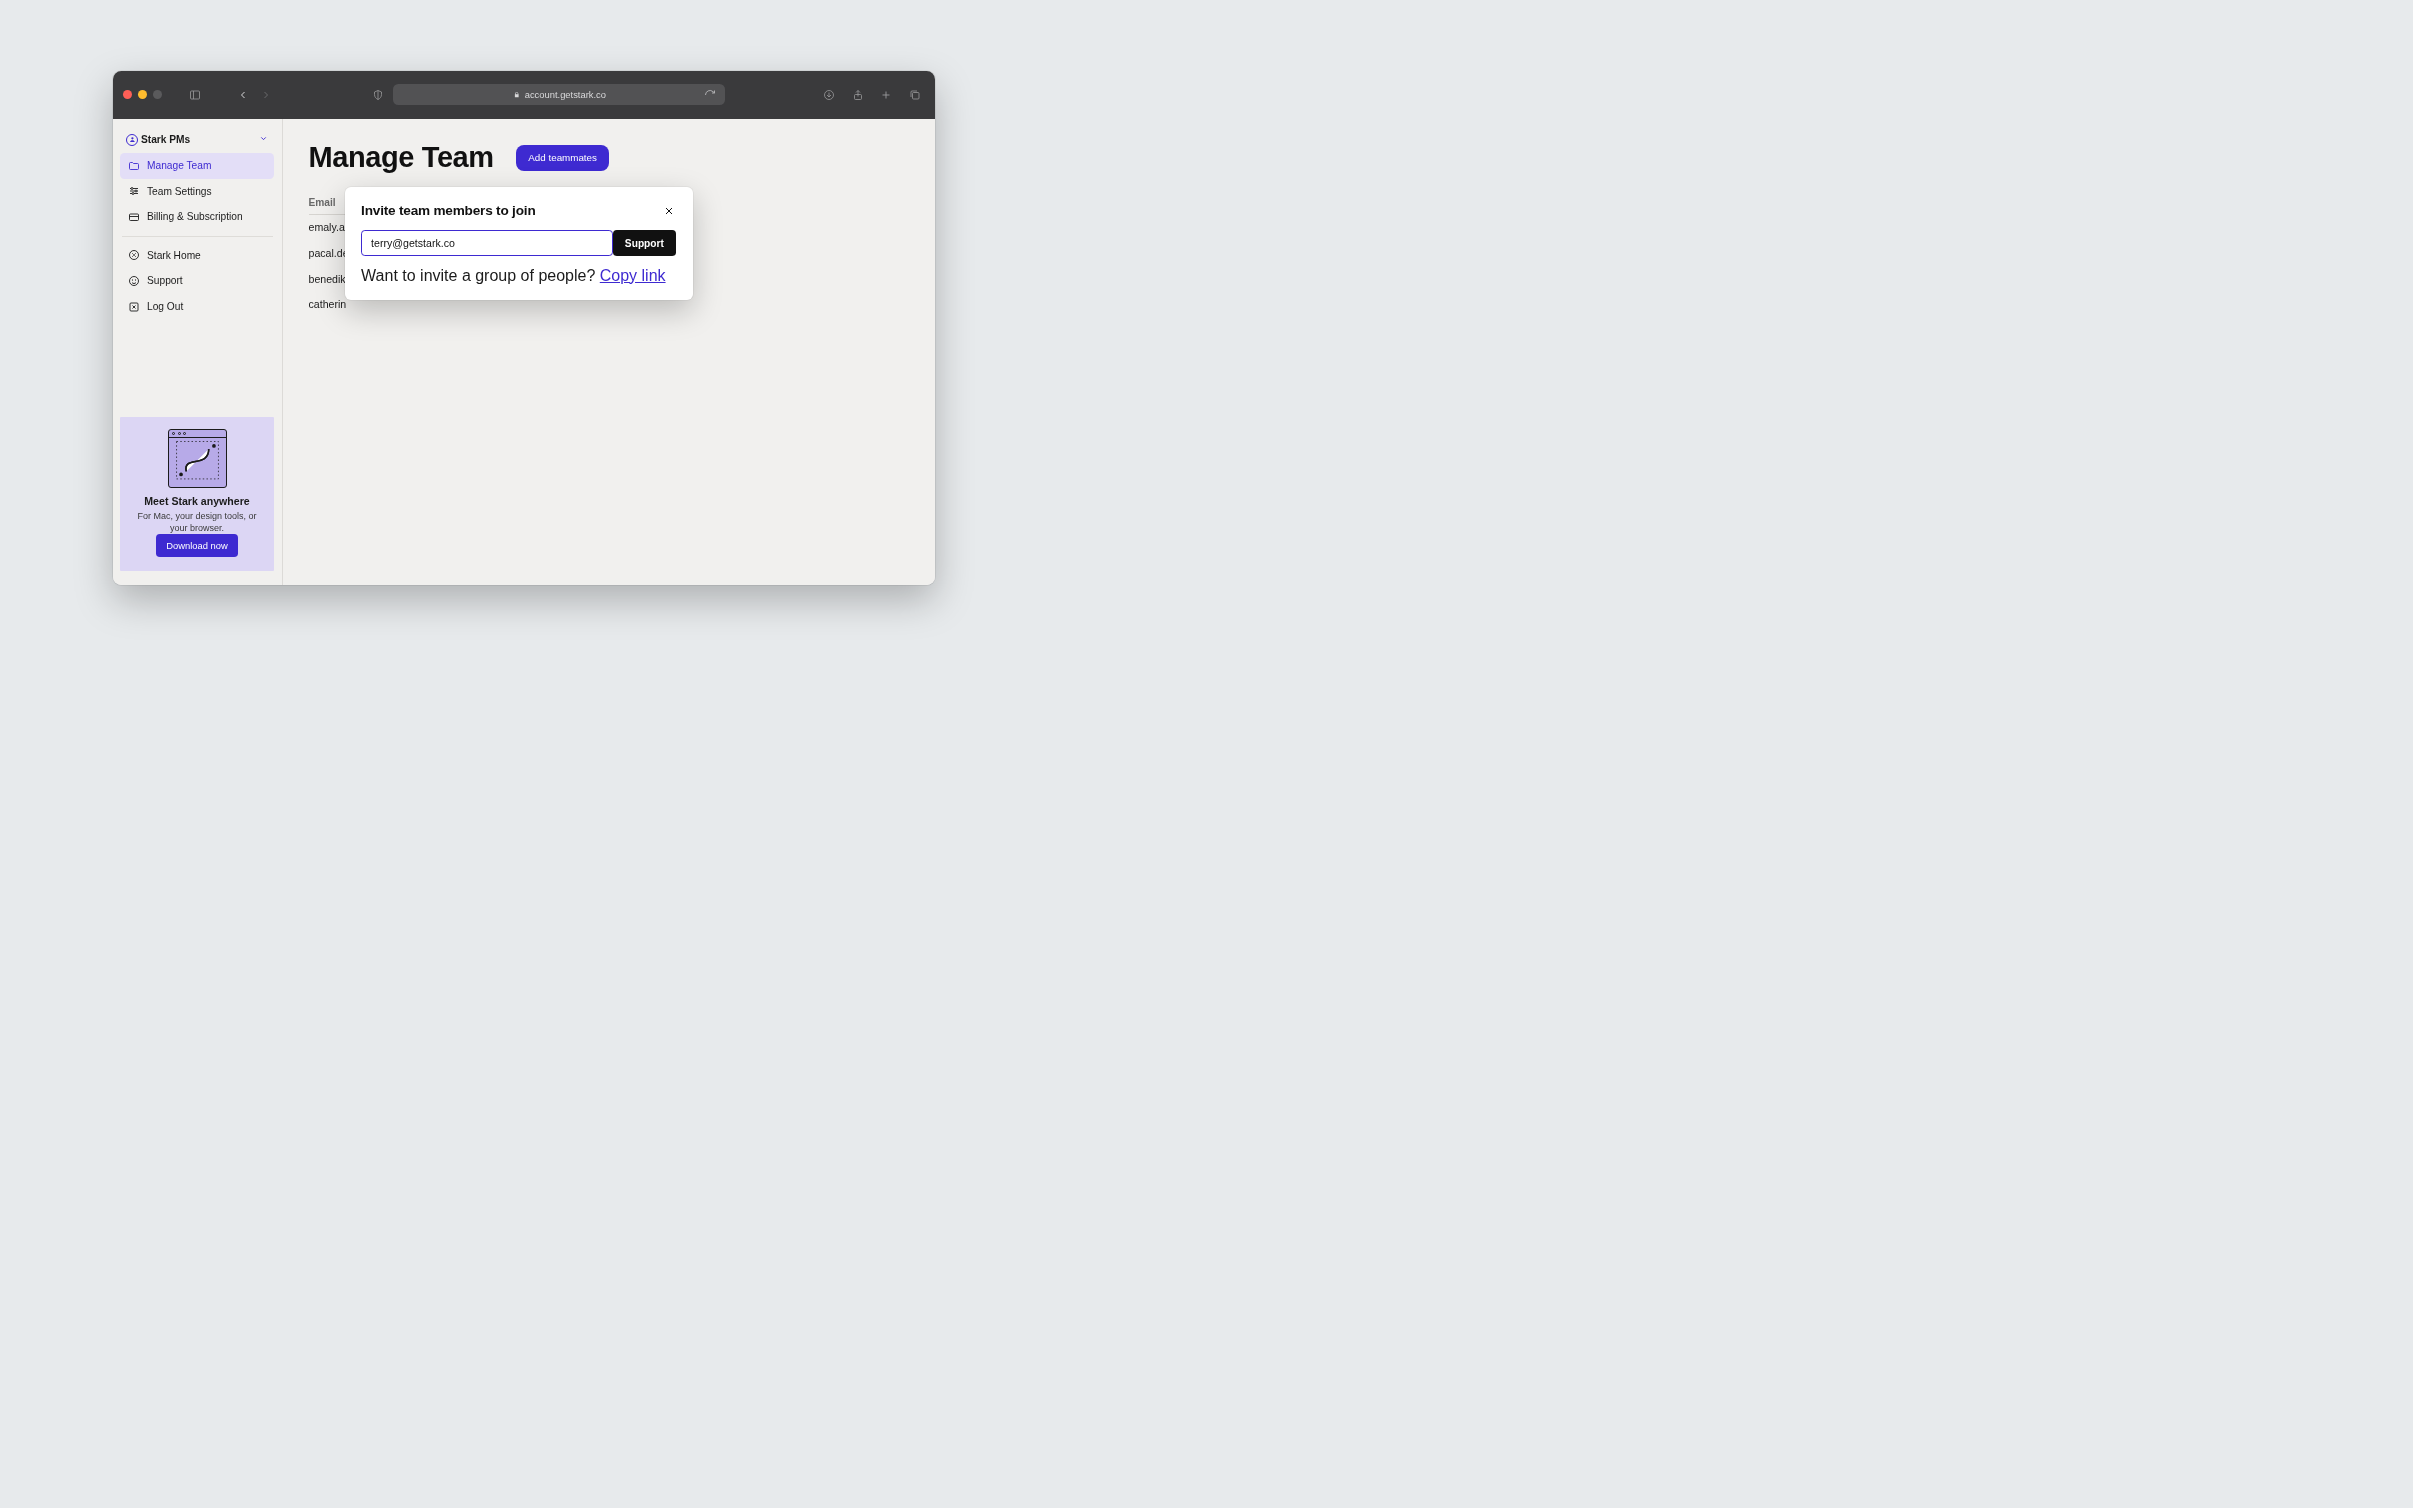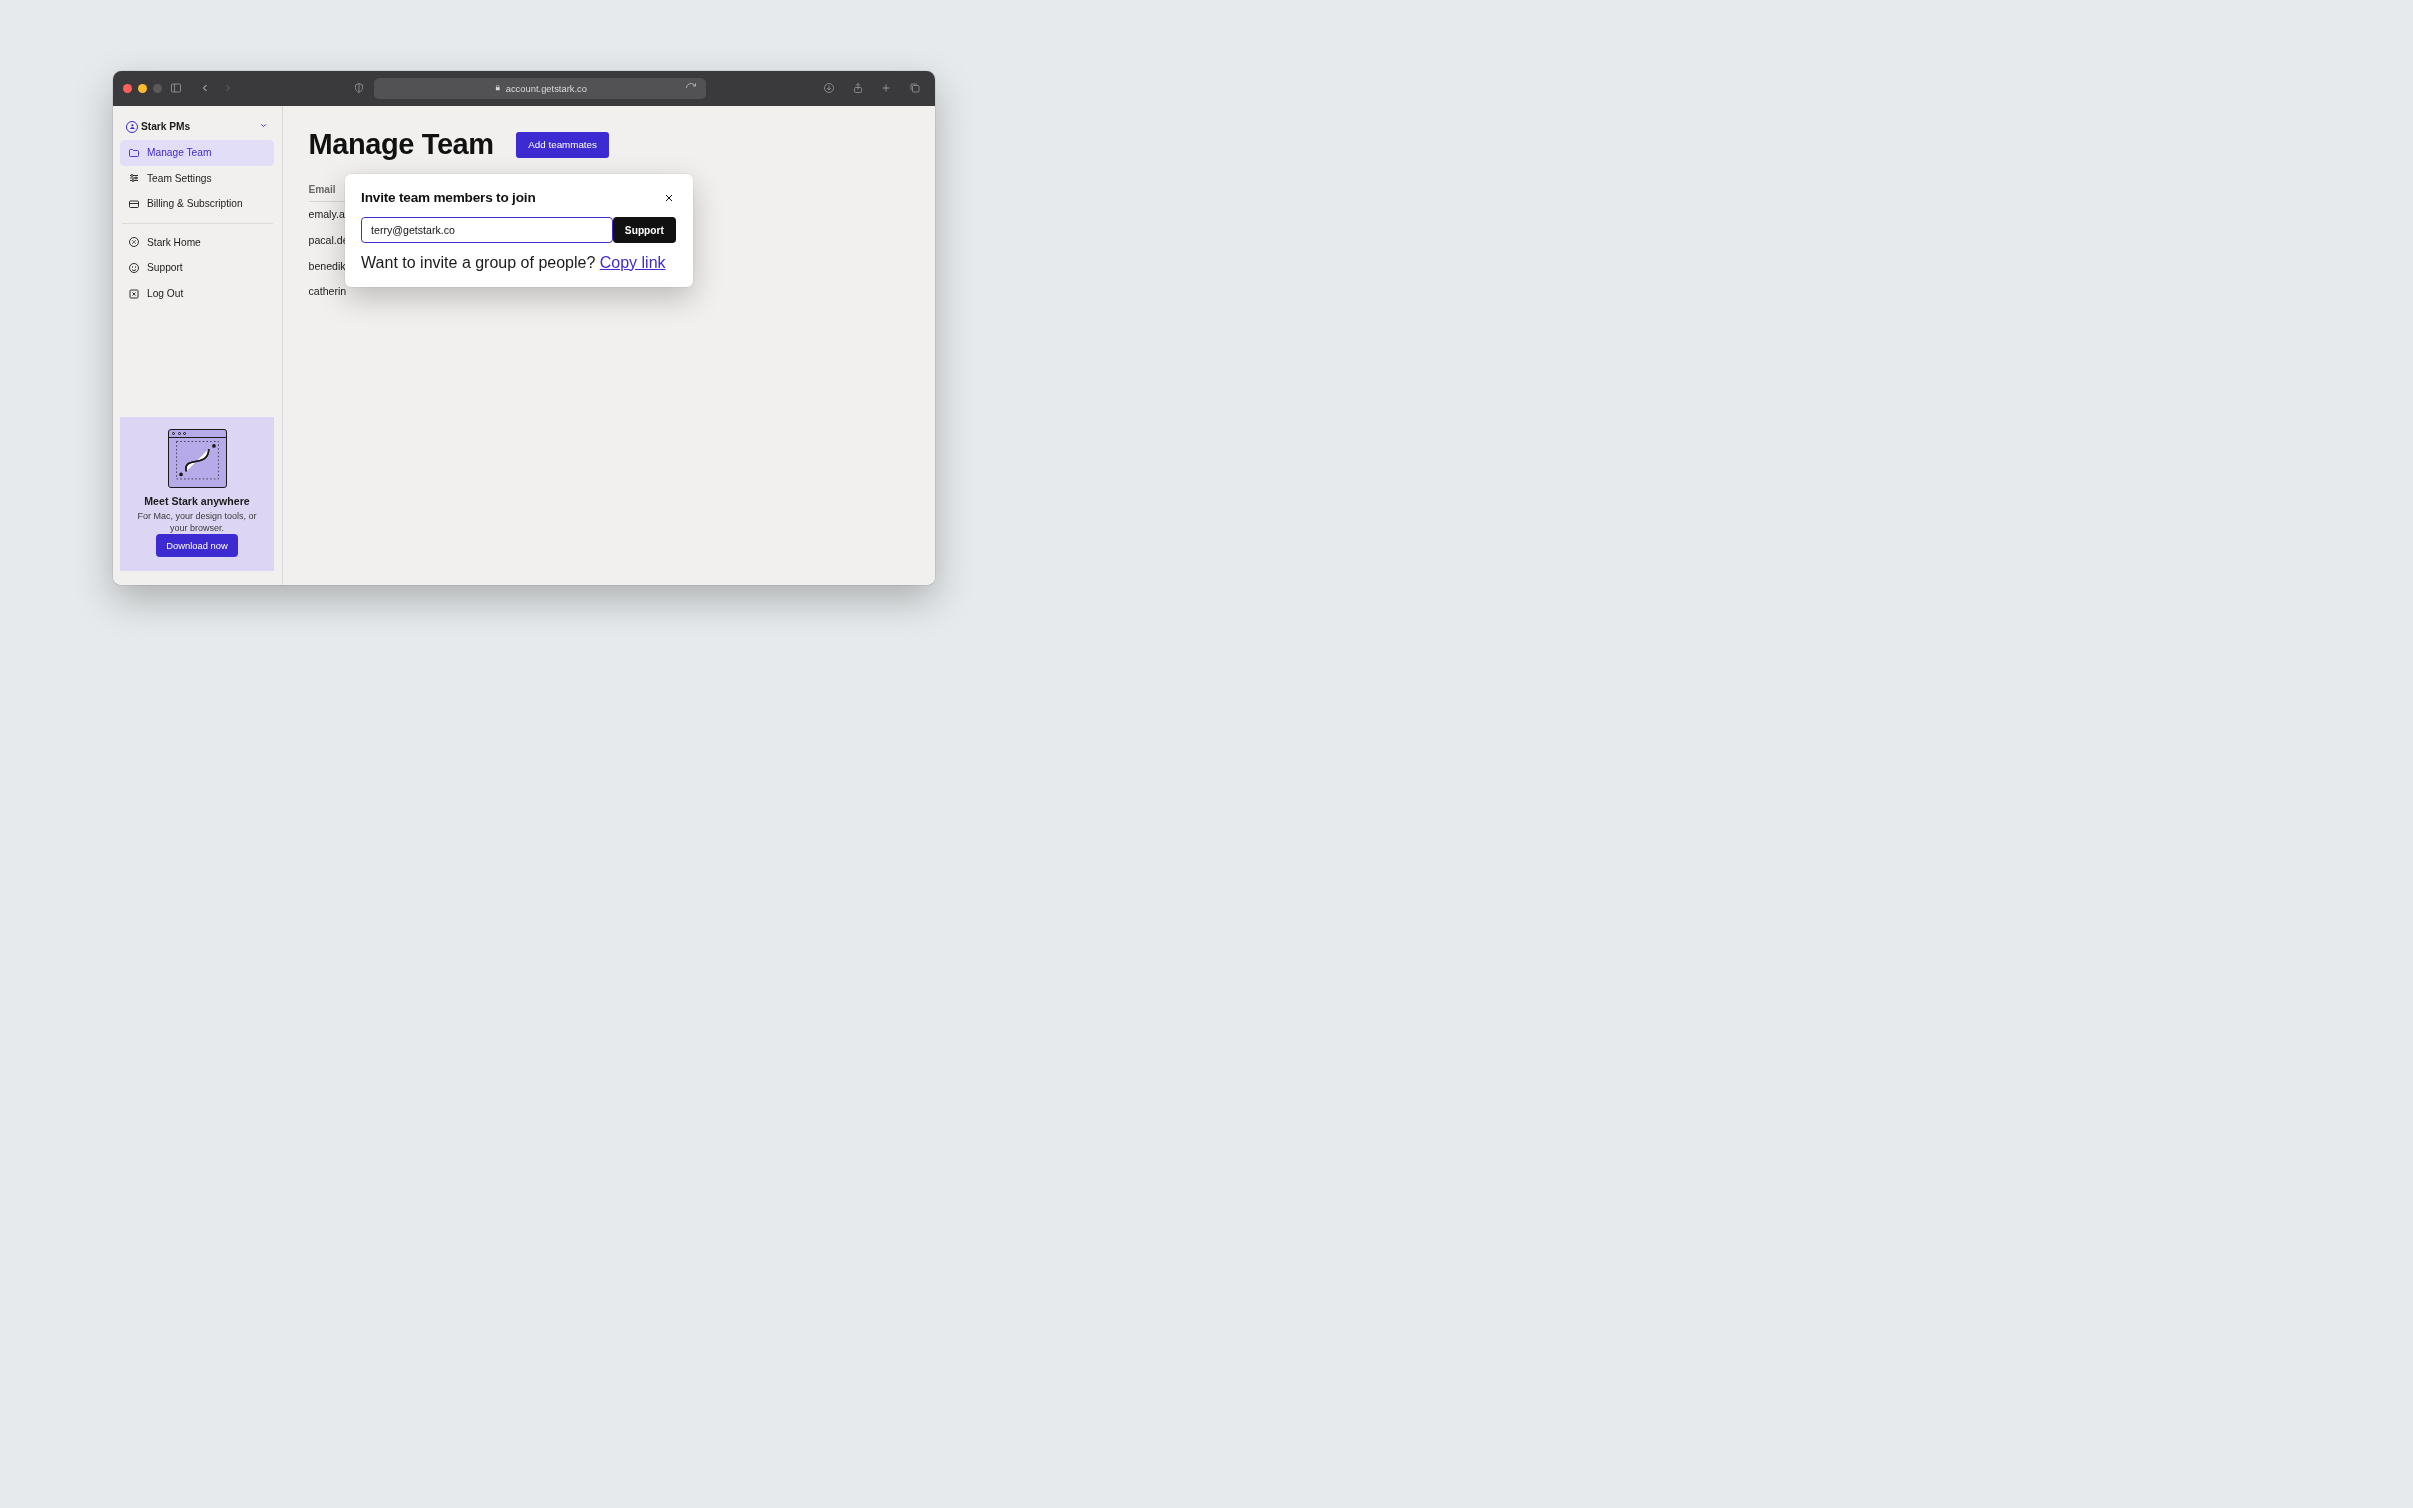--- a/index.html
+++ b/index.html
@@ -17,26 +17,26 @@
     height: 514px;
     background: #f1f0ee;
     border-radius: 8.3px;
     overflow: hidden;
     box-shadow: 0 15px 38px rgba(0,0,0,0.25), 0 0 0 0.8px rgba(0,0,0,0.08);
     display: flex;
     flex-direction: column;
     position: relative;
   }
   .titlebar {
-    height: 35px;
+    height: 48px;
     background: #3a3a3c;
     display: flex;
     align-items: center;
     padding: 0 10.6px;
-    gap: 5px;
+    gap: 24px;
     flex: none;
   }
   .traffic { display: flex; gap: 6px; align-items: center; }
   .dot { width: 9px; height: 9px; border-radius: 50%; }
   .dot.red { background: #fe5f57; }
   .dot.yellow { background: #febc2e; }
   .dot.green { background: #5a5a5c; }
   .tb-btn {
     width: 18px; height: 18px;
     display: flex; align-items: center; justify-content: center;
@@ -126,21 +126,21 @@
   }
 
   .main {
     flex:1; padding: 22.6px 26px; position:relative;
     background:#f1f0ee;
   }
   .page-head { display:flex; align-items:center; gap:22.6px; margin-bottom:22.6px;}
   .page-title { font-size:29px; font-weight:900; letter-spacing:-0.4px; color:#111;}
   .add-btn {
     background:#3e2ad1; color:#fff; font-size:9.8px; font-weight:500;
-    padding:7.5px 12px; border:none; border-radius:3px; cursor:pointer;
+    padding:7.5px 12px; border:none; border-radius:8px; cursor:pointer;
   }
   .table { width: 336px; }
   .th-row { display:flex; gap: 30px; border-bottom:0.8px solid #d6d4d0; padding-bottom:6px;}
   .th { font-size:10.2px; font-weight:600; color:#6a6a6a; }
   .th.email { width: 226px;}
   .th.role { flex:1; }
   .td-row { padding: 6.8px 0; font-size:10.6px; color:#1b1b1b; }
 
   .modal {
     position:absolute;

